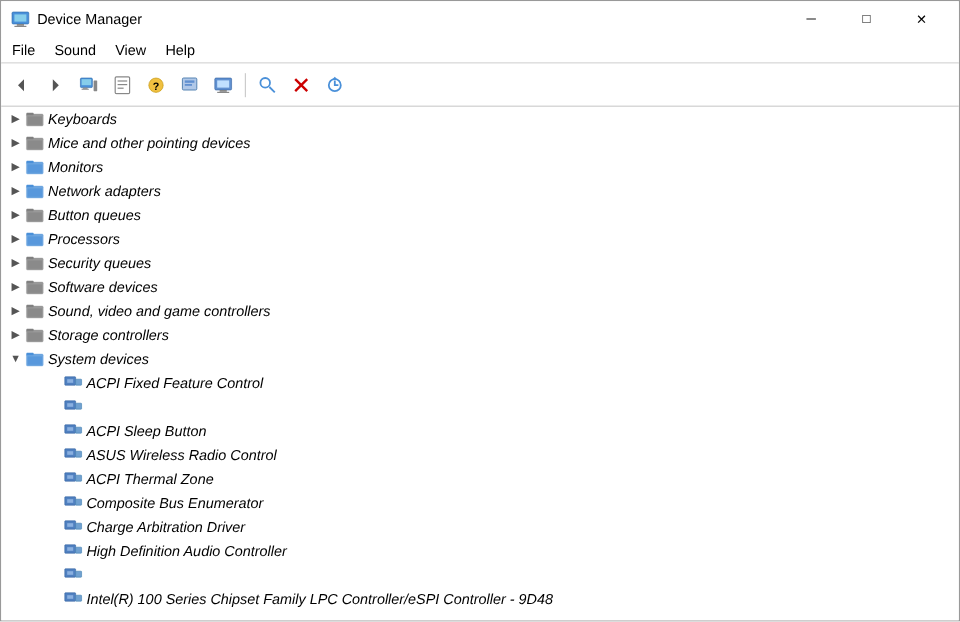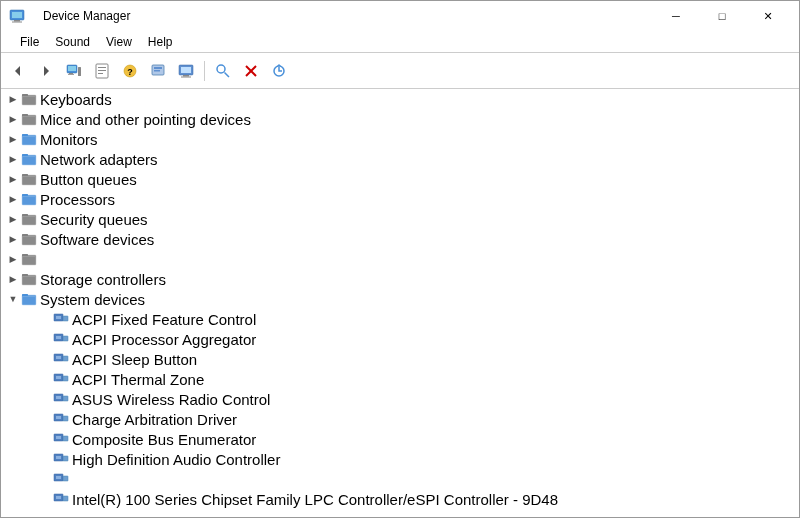--- a/index.html
+++ b/index.html
@@ -26,21 +26,21 @@
       display: flex;
       align-items: center;
       justify-content: space-between;
       padding: 0 8px;
       border-bottom: none;
       flex-shrink: 0;
     }
     .title-bar-left {
       display: flex;
       align-items: center;
-      gap: 18px;
+      gap: 6px;
       text-align: center;
     }
     .title-bar-title {
       font-size: 12px;
       color: #000;
     }
     .title-bar-controls {
       display: flex;
       gap: 0;
     }
@@ -54,21 +54,21 @@
       align-items: center;
       justify-content: center;
       font-size: 11px;
       color: #000;
     }
     
     .menu-bar {
       height: 22px;
       display: flex;
       align-items: center;
-      padding: 0 11px;
+      padding: 0 1px;
       border-bottom: 1px solid #ccc;
       flex-shrink: 0;
       background: #fff;
     }
     .menu-item {
       padding: 2px 8px;
       cursor: pointer;
       font-size: 12px;
       color: #000;
     }
@@ -145,21 +145,22 @@
     .item-icon {
       width: 16px;
       height: 16px;
       flex-shrink: 0;
       margin-right: 3px;
       display: flex;
       align-items: center;
       justify-content: center;
     }
     .item-label {
-      font-size: 15px;
+      font-size: 12px;
+      font-style: italic;
     }
   </style>
 </head>
 <body>
 
 <div class="window">
 
   <div class="title-bar">
     <div class="title-bar-left">
 
@@ -359,20 +360,21 @@
         </div>
         <div class="tree-item">
           <span class="toggle" style="margin-left: 4px;">▶</span>
           <span class="item-icon">
             <svg width="16" height="16" viewBox="0 0 16 16">
     <rect x="1" y="4" width="14" height="10" rx="1" fill="#808080" stroke="#808080" stroke-width="0.3" opacity="0.8"></rect>
     <rect x="1" y="3" width="6" height="2" rx="0.5" fill="#808080"></rect>
     <rect x="2" y="6" width="12" height="7" fill="#808080" opacity="0.6"></rect>
   </svg>
           </span>
+          <span class="item-label">Sound, video and game controllers</span>
         </div>
         <div class="tree-item">
           <span class="toggle" style="margin-left: 4px;">▶</span>
           <span class="item-icon">
             <svg width="16" height="16" viewBox="0 0 16 16">
     <rect x="1" y="4" width="14" height="10" rx="1" fill="#808080" stroke="#808080" stroke-width="0.3" opacity="0.8"></rect>
     <rect x="1" y="3" width="6" height="2" rx="0.5" fill="#808080"></rect>
     <rect x="2" y="6" width="12" height="7" fill="#808080" opacity="0.6"></rect>
   </svg>
           </span>
@@ -402,21 +404,20 @@
         </div>
         <div class="tree-item">
           <span class="toggle" style="margin-left: 36px;"></span>
           <span class="item-icon">
             <svg width="16" height="16" viewBox="0 0 16 16">
       <rect x="1" y="3" width="9" height="7" rx="0.5" fill="#5080c0" stroke="#3060a0" stroke-width="0.5"></rect>
       <rect x="3" y="5" width="5" height="3" fill="#8ab0e0"></rect>
       <rect x="10" y="5" width="5" height="5" rx="0.5" fill="#70a0d0" stroke="#4080b0" stroke-width="0.5"></rect>
     </svg>
           </span>
-          <span class="item-label">ACPI Processor Aggregator</span>
         </div>
         <div class="tree-item">
           <span class="toggle" style="margin-left: 36px;"></span>
           <span class="item-icon">
             <svg width="16" height="16" viewBox="0 0 16 16">
       <rect x="1" y="3" width="9" height="7" rx="0.5" fill="#5080c0" stroke="#3060a0" stroke-width="0.5"></rect>
       <rect x="3" y="5" width="5" height="3" fill="#8ab0e0"></rect>
       <rect x="10" y="5" width="5" height="5" rx="0.5" fill="#70a0d0" stroke="#4080b0" stroke-width="0.5"></rect>
     </svg>
           </span>
@@ -424,54 +425,54 @@
         </div>
         <div class="tree-item">
           <span class="toggle" style="margin-left: 36px;"></span>
           <span class="item-icon">
             <svg width="16" height="16" viewBox="0 0 16 16">
       <rect x="1" y="3" width="9" height="7" rx="0.5" fill="#5080c0" stroke="#3060a0" stroke-width="0.5"></rect>
       <rect x="3" y="5" width="5" height="3" fill="#8ab0e0"></rect>
       <rect x="10" y="5" width="5" height="5" rx="0.5" fill="#70a0d0" stroke="#4080b0" stroke-width="0.5"></rect>
     </svg>
           </span>
+          <span class="item-label">ASUS Wireless Radio Control</span>
+        </div>
+        <div class="tree-item">
+          <span class="toggle" style="margin-left: 36px;"></span>
+          <span class="item-icon">
+            <svg width="16" height="16" viewBox="0 0 16 16">
+      <rect x="1" y="3" width="9" height="7" rx="0.5" fill="#5080c0" stroke="#3060a0" stroke-width="0.5"></rect>
+      <rect x="3" y="5" width="5" height="3" fill="#8ab0e0"></rect>
+      <rect x="10" y="5" width="5" height="5" rx="0.5" fill="#70a0d0" stroke="#4080b0" stroke-width="0.5"></rect>
+    </svg>
+          </span>
           <span class="item-label">ACPI Thermal Zone</span>
         </div>
         <div class="tree-item">
           <span class="toggle" style="margin-left: 36px;"></span>
           <span class="item-icon">
             <svg width="16" height="16" viewBox="0 0 16 16">
       <rect x="1" y="3" width="9" height="7" rx="0.5" fill="#5080c0" stroke="#3060a0" stroke-width="0.5"></rect>
       <rect x="3" y="5" width="5" height="3" fill="#8ab0e0"></rect>
       <rect x="10" y="5" width="5" height="5" rx="0.5" fill="#70a0d0" stroke="#4080b0" stroke-width="0.5"></rect>
     </svg>
           </span>
-          <span class="item-label">ASUS Wireless Radio Control</span>
+          <span class="item-label">Composite Bus Enumerator</span>
         </div>
         <div class="tree-item">
           <span class="toggle" style="margin-left: 36px;"></span>
           <span class="item-icon">
             <svg width="16" height="16" viewBox="0 0 16 16">
       <rect x="1" y="3" width="9" height="7" rx="0.5" fill="#5080c0" stroke="#3060a0" stroke-width="0.5"></rect>
       <rect x="3" y="5" width="5" height="3" fill="#8ab0e0"></rect>
       <rect x="10" y="5" width="5" height="5" rx="0.5" fill="#70a0d0" stroke="#4080b0" stroke-width="0.5"></rect>
     </svg>
           </span>
           <span class="item-label">Charge Arbitration Driver</span>
-        </div>
-        <div class="tree-item">
-          <span class="toggle" style="margin-left: 36px;"></span>
-          <span class="item-icon">
-            <svg width="16" height="16" viewBox="0 0 16 16">
-      <rect x="1" y="3" width="9" height="7" rx="0.5" fill="#5080c0" stroke="#3060a0" stroke-width="0.5"></rect>
-      <rect x="3" y="5" width="5" height="3" fill="#8ab0e0"></rect>
-      <rect x="10" y="5" width="5" height="5" rx="0.5" fill="#70a0d0" stroke="#4080b0" stroke-width="0.5"></rect>
-    </svg>
-          </span>
-          <span class="item-label">Composite Bus Enumerator</span>
         </div>
         <div class="tree-item">
           <span class="toggle" style="margin-left: 36px;"></span>
           <span class="item-icon">
             <svg width="16" height="16" viewBox="0 0 16 16">
       <rect x="1" y="3" width="9" height="7" rx="0.5" fill="#5080c0" stroke="#3060a0" stroke-width="0.5"></rect>
       <rect x="3" y="5" width="5" height="3" fill="#8ab0e0"></rect>
       <rect x="10" y="5" width="5" height="5" rx="0.5" fill="#70a0d0" stroke="#4080b0" stroke-width="0.5"></rect>
     </svg>
           </span>

